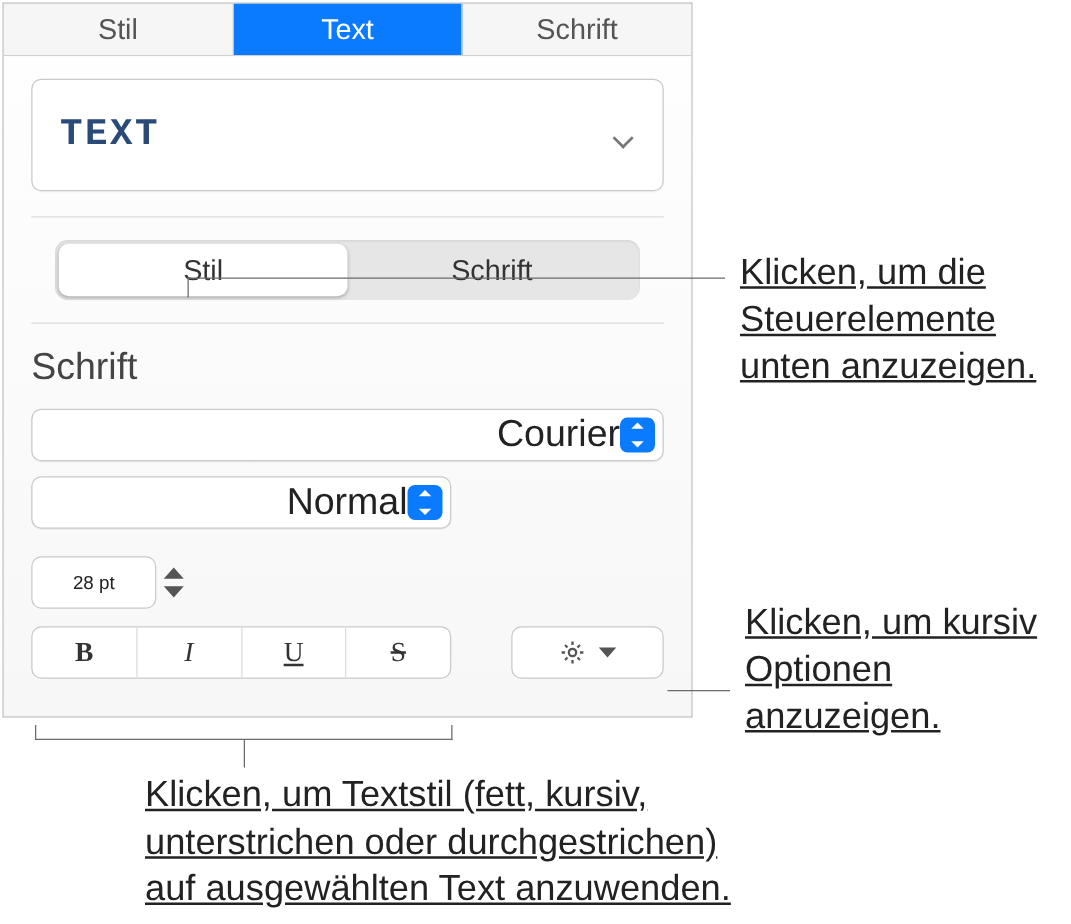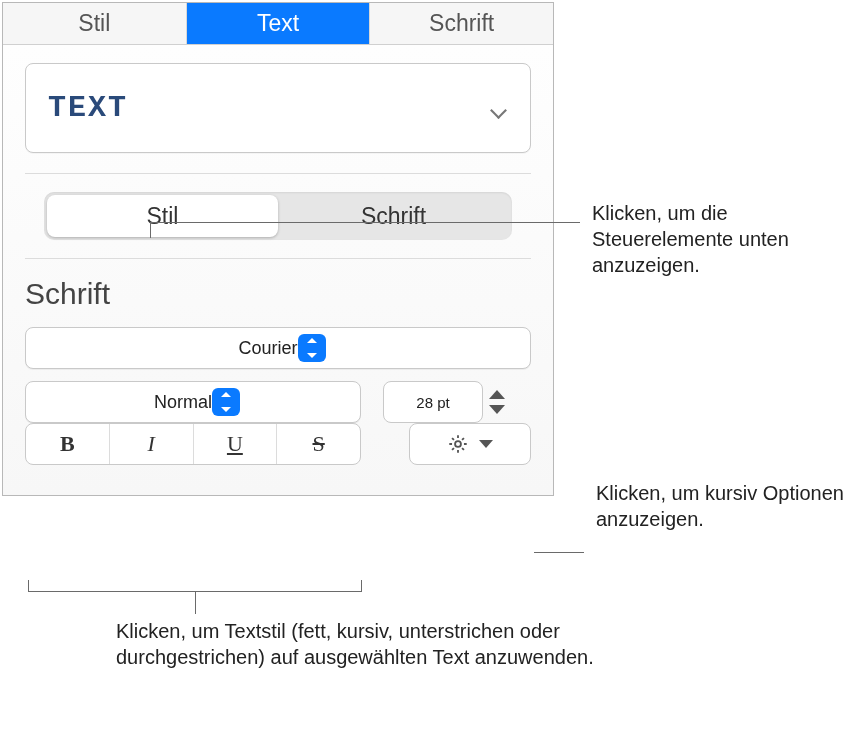--- a/index.html
+++ b/index.html
@@ -110,27 +110,27 @@
     }
     .section-label {
       font-size: 30px;
       color: #444;
       margin-bottom: 16px;
       margin-top: 6px;
     }
     .popup {
       display: flex;
       align-items: center;
-      justify-content: center;
+      justify-content: flex-end;
       height: 42px;
       border: 1px solid #c9c9c9;
       border-radius: 8px;
       background: #fff;
       padding-left: 14px;
-      font-size: 18px;
+      font-size: 30px;
       color: #222;
       box-shadow: 0 1px 0 rgba(0,0,0,0.05);
       cursor: pointer;
     }
     .popup-control {
       width: 28px;
       height: 28px;
       background: #0a7aff;
       border-radius: 6px;
       margin-right: 6px;
@@ -151,20 +151,22 @@
       border-bottom: 5px solid #fff;
     }
     .popup-control::after {
       bottom: 4px;
       border-top: 5px solid #fff;
     }
     .font-row { margin-bottom: 12px; }
     .row2 {
       display: flex;
       gap: 22px;
+      margin-bottom: 14px;
+      flex-direction: column;
     }
     .row2 .popup.weight { width: 336px; }
     .size-group {
       display: flex;
       align-items: center;
       gap: 4px;
     }
     .size-field {
       width: 100px;
       height: 42px;
@@ -241,23 +243,24 @@
       display: block;
     }
     .small-chevron {
       width: 0; height: 0;
       border-left: 7px solid transparent;
       border-right: 7px solid transparent;
       border-top: 8px solid #555;
     }
     .callout {
       position: absolute;
-      font-size: 20px;
+      font-size: 29px;
       color: #222;
       line-height: 1.3;
+      text-decoration: underline;
     }
     .callout-line {
       position: absolute;
       background: #6a6a6a;
     }
     .bracket {
       position: absolute;
       border: 1px solid #6a6a6a;
       border-top: none;
     }

